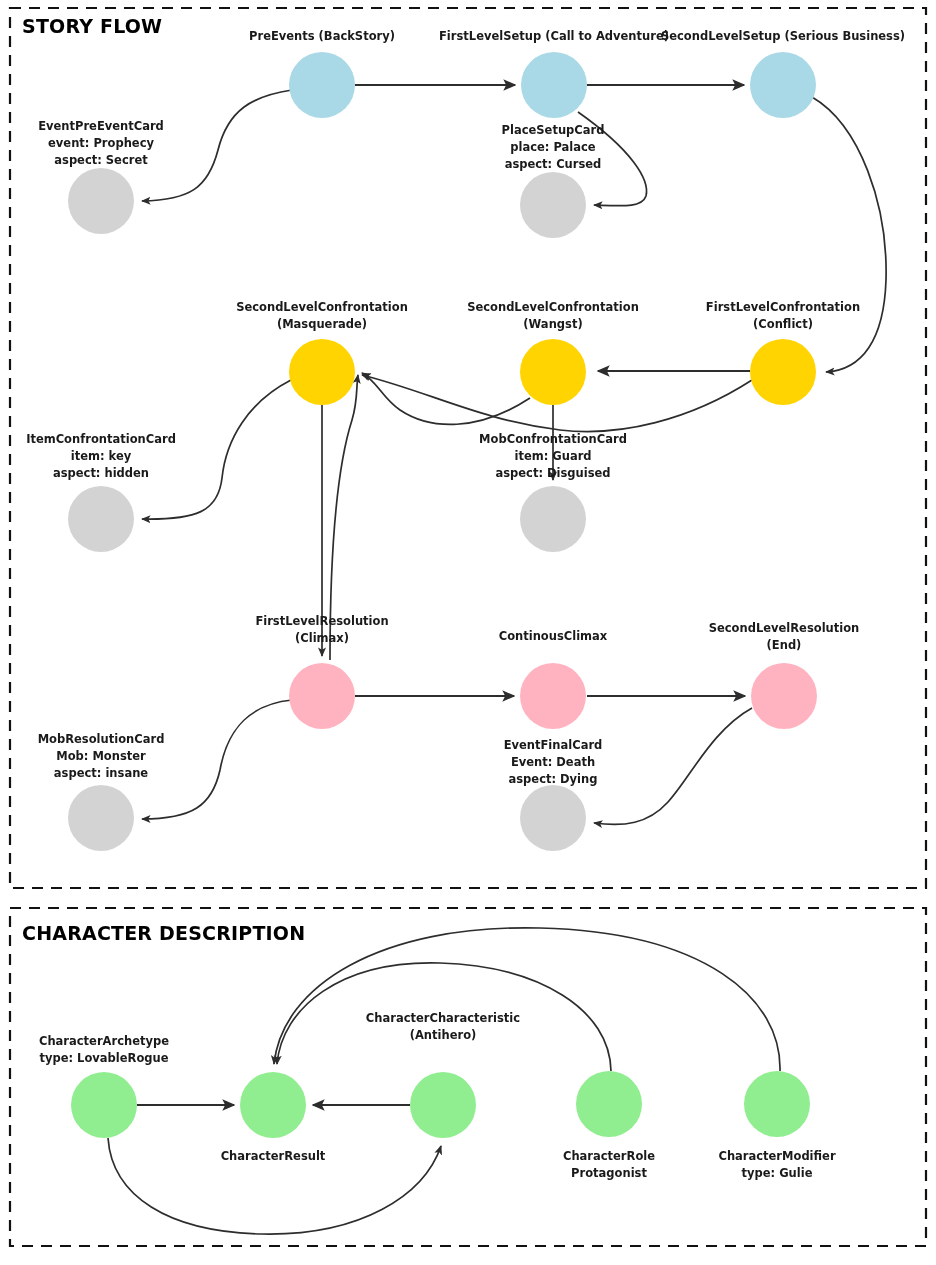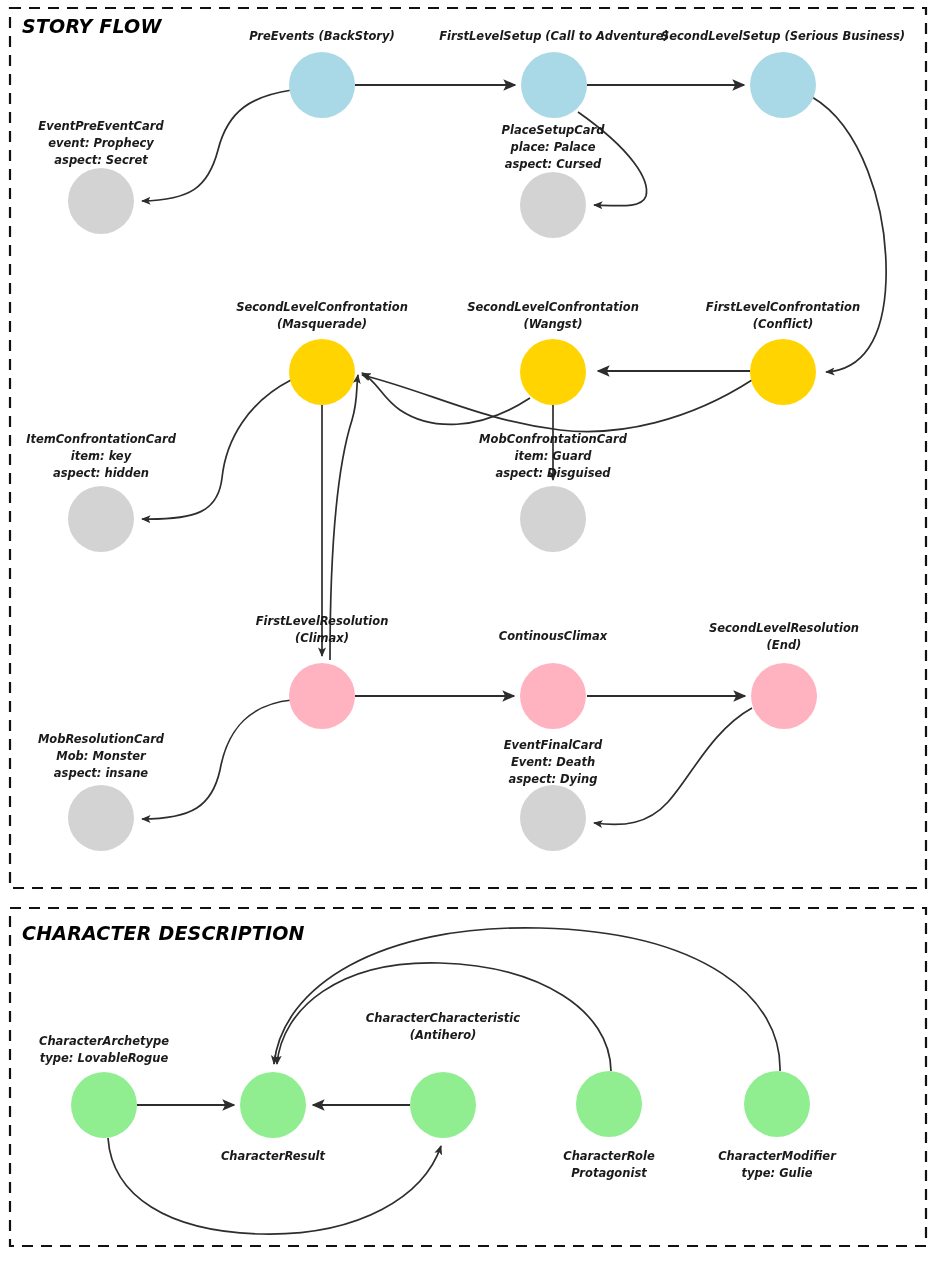--- a/index.html
+++ b/index.html
@@ -10,21 +10,20 @@
   body {
     width: 936px;
     height: 1265px;
     font-family: "DejaVu Sans", "Liberation Sans", sans-serif;
     overflow: hidden;
   }
   #diagram-root {
     position: relative;
     width: 936px;
     height: 959px;
-    font-style: italic;
   }
   svg.canvas {
     display: block;
     width: 936px;
     height: 1265px;
   }
   .panel-border {
     fill: none;
     stroke: #111111;
     stroke-width: 2.2;

